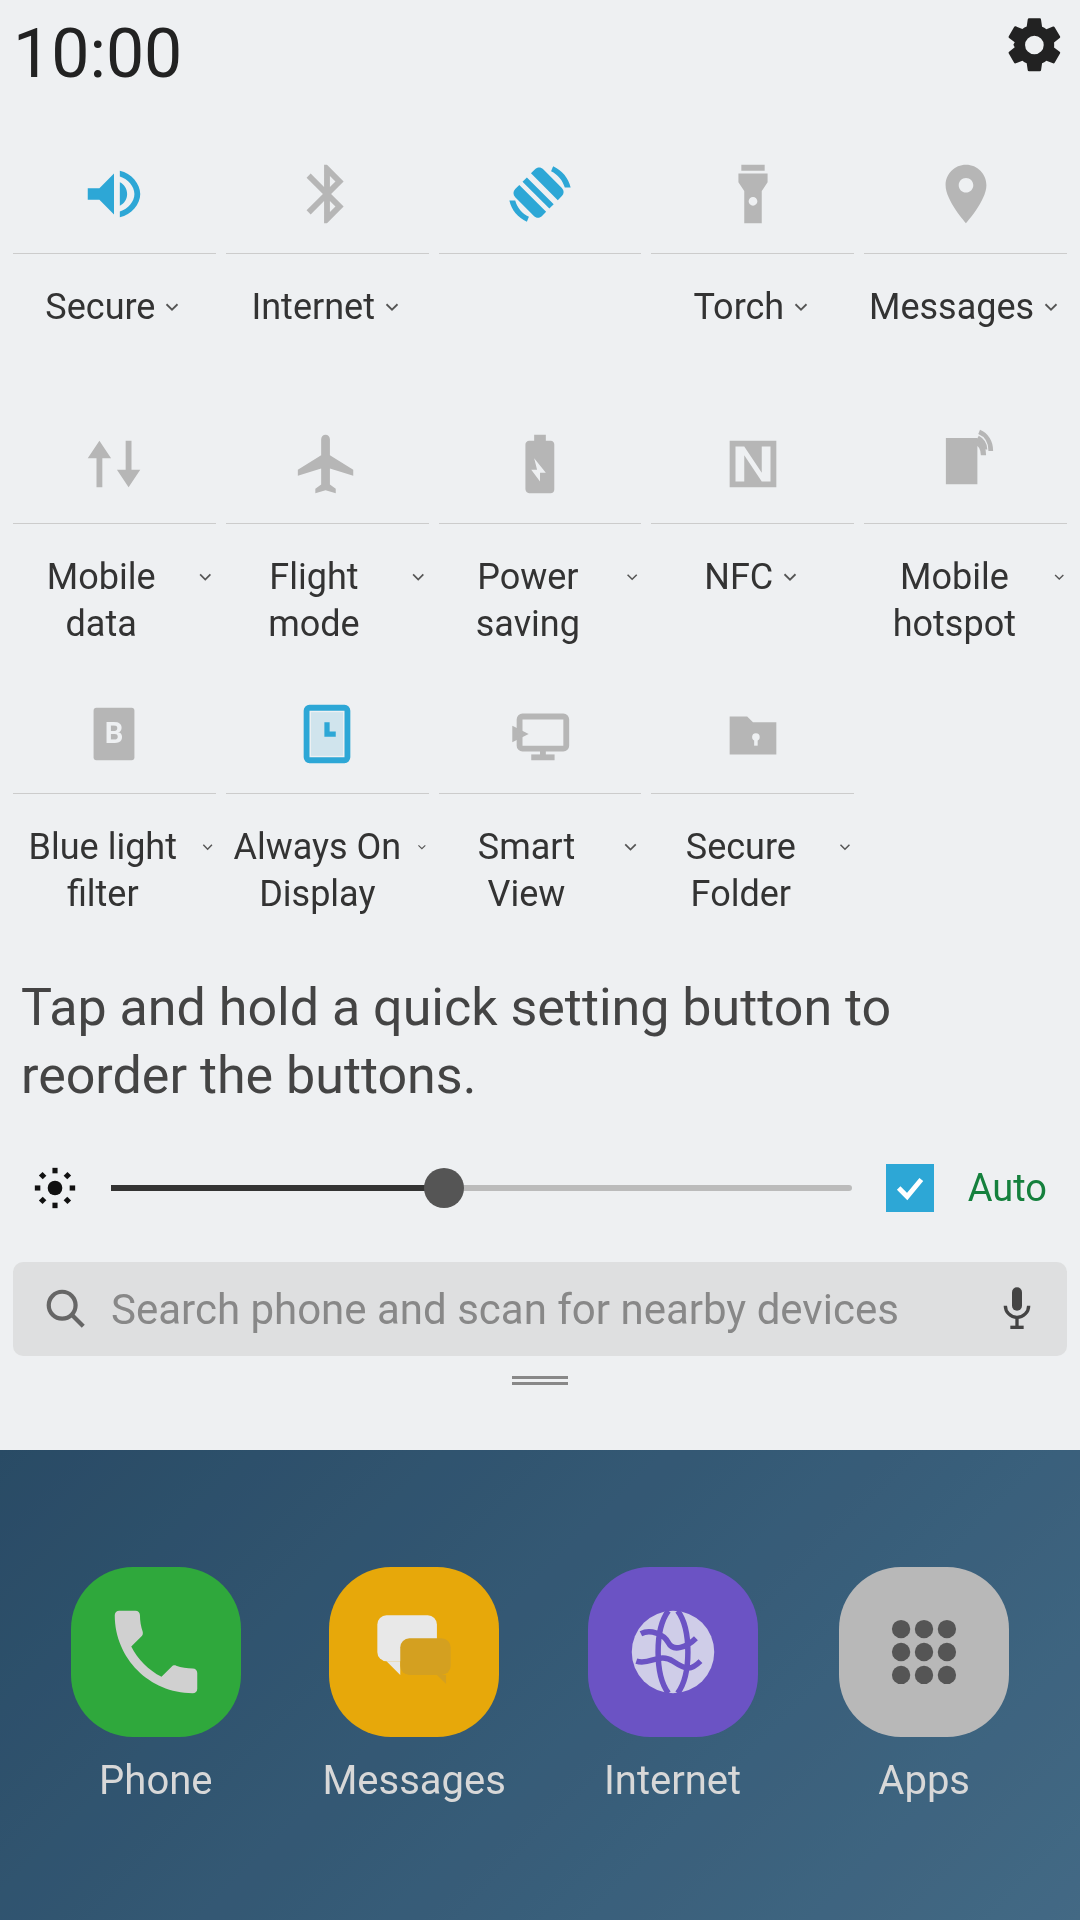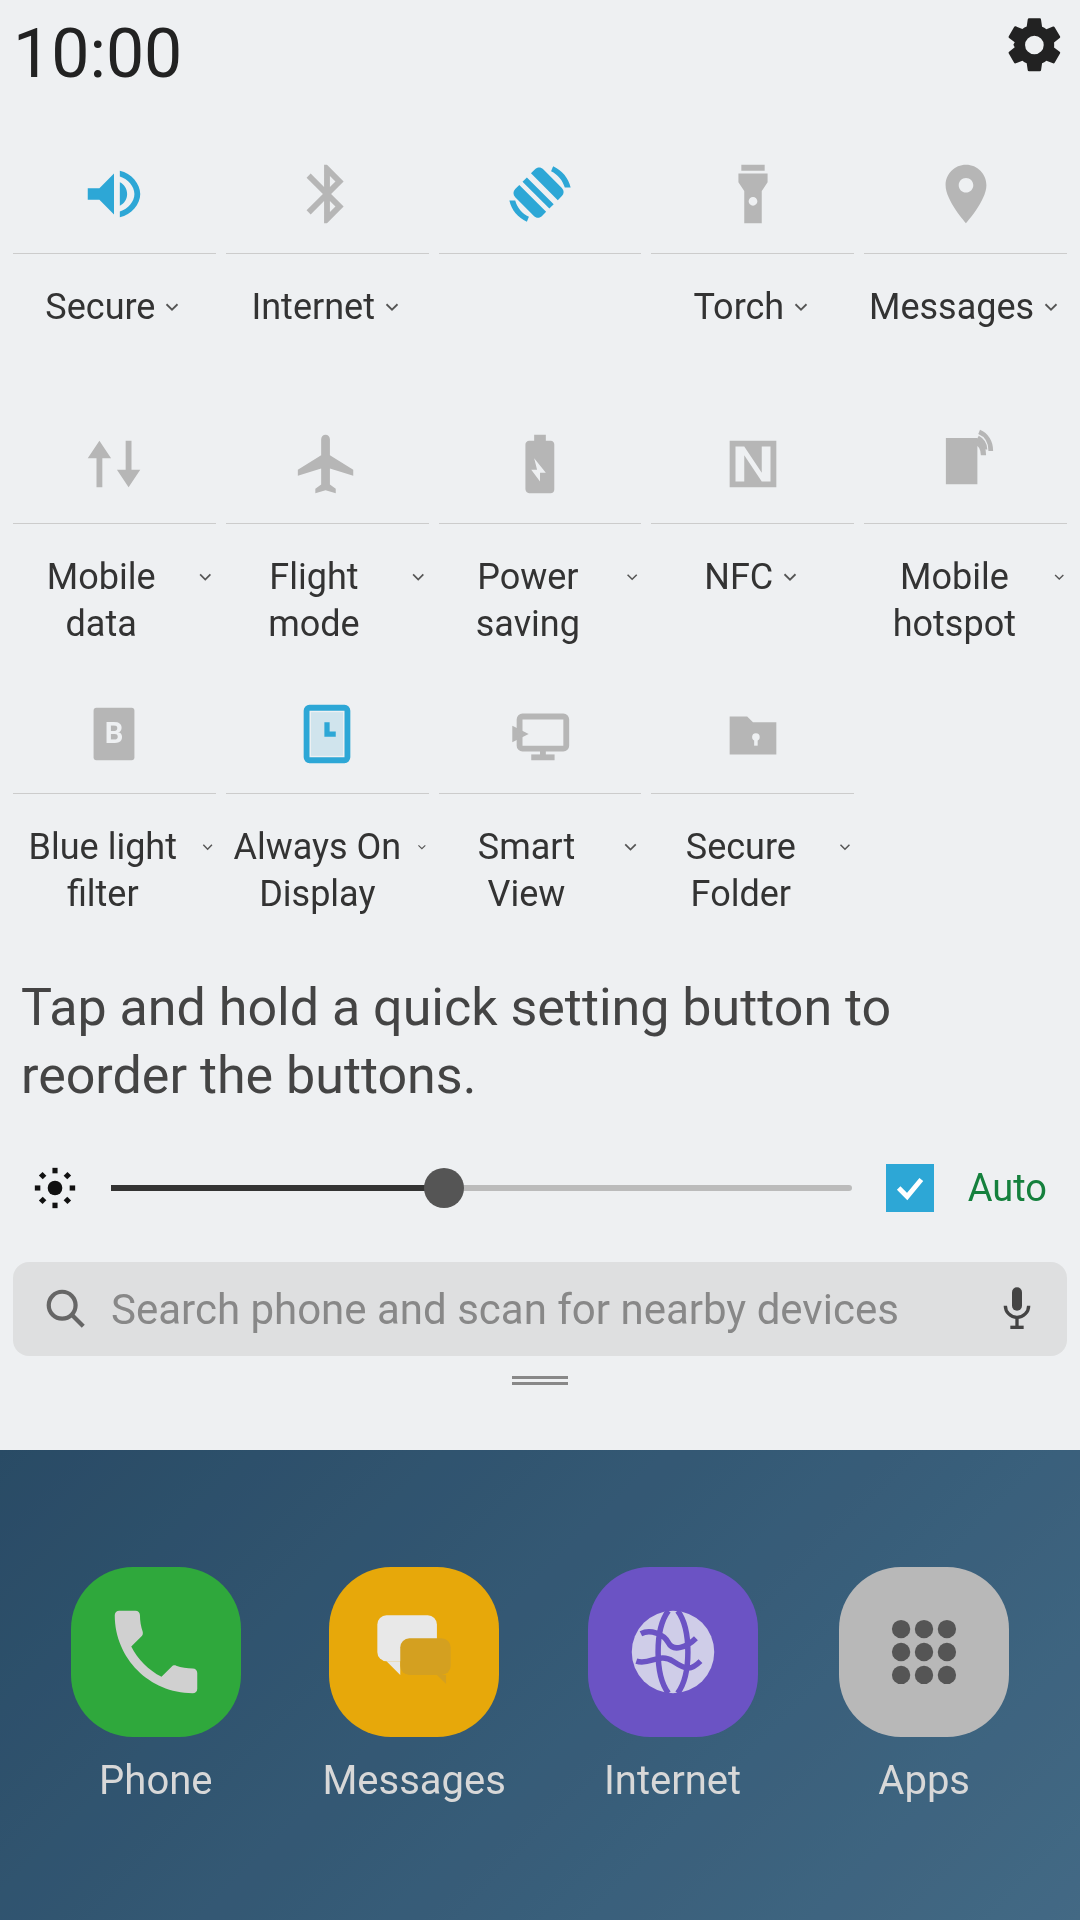--- a/index.html
+++ b/index.html
@@ -128,21 +128,21 @@
       justify-content: center;
     }
     .auto-label {
       font-size: 38px;
       color: #15803d;
     }
     .search-bar {
       display: flex;
       align-items: center;
       background: #dedfe0;
-      border-radius: 16px;
+      border-radius: 10px;
       padding: 22px 30px;
       gap: 22px;
     }
     .search-placeholder {
       flex: 1;
       font-size: 42px;
       color: #888;
     }
     .handle {
       display:flex;

